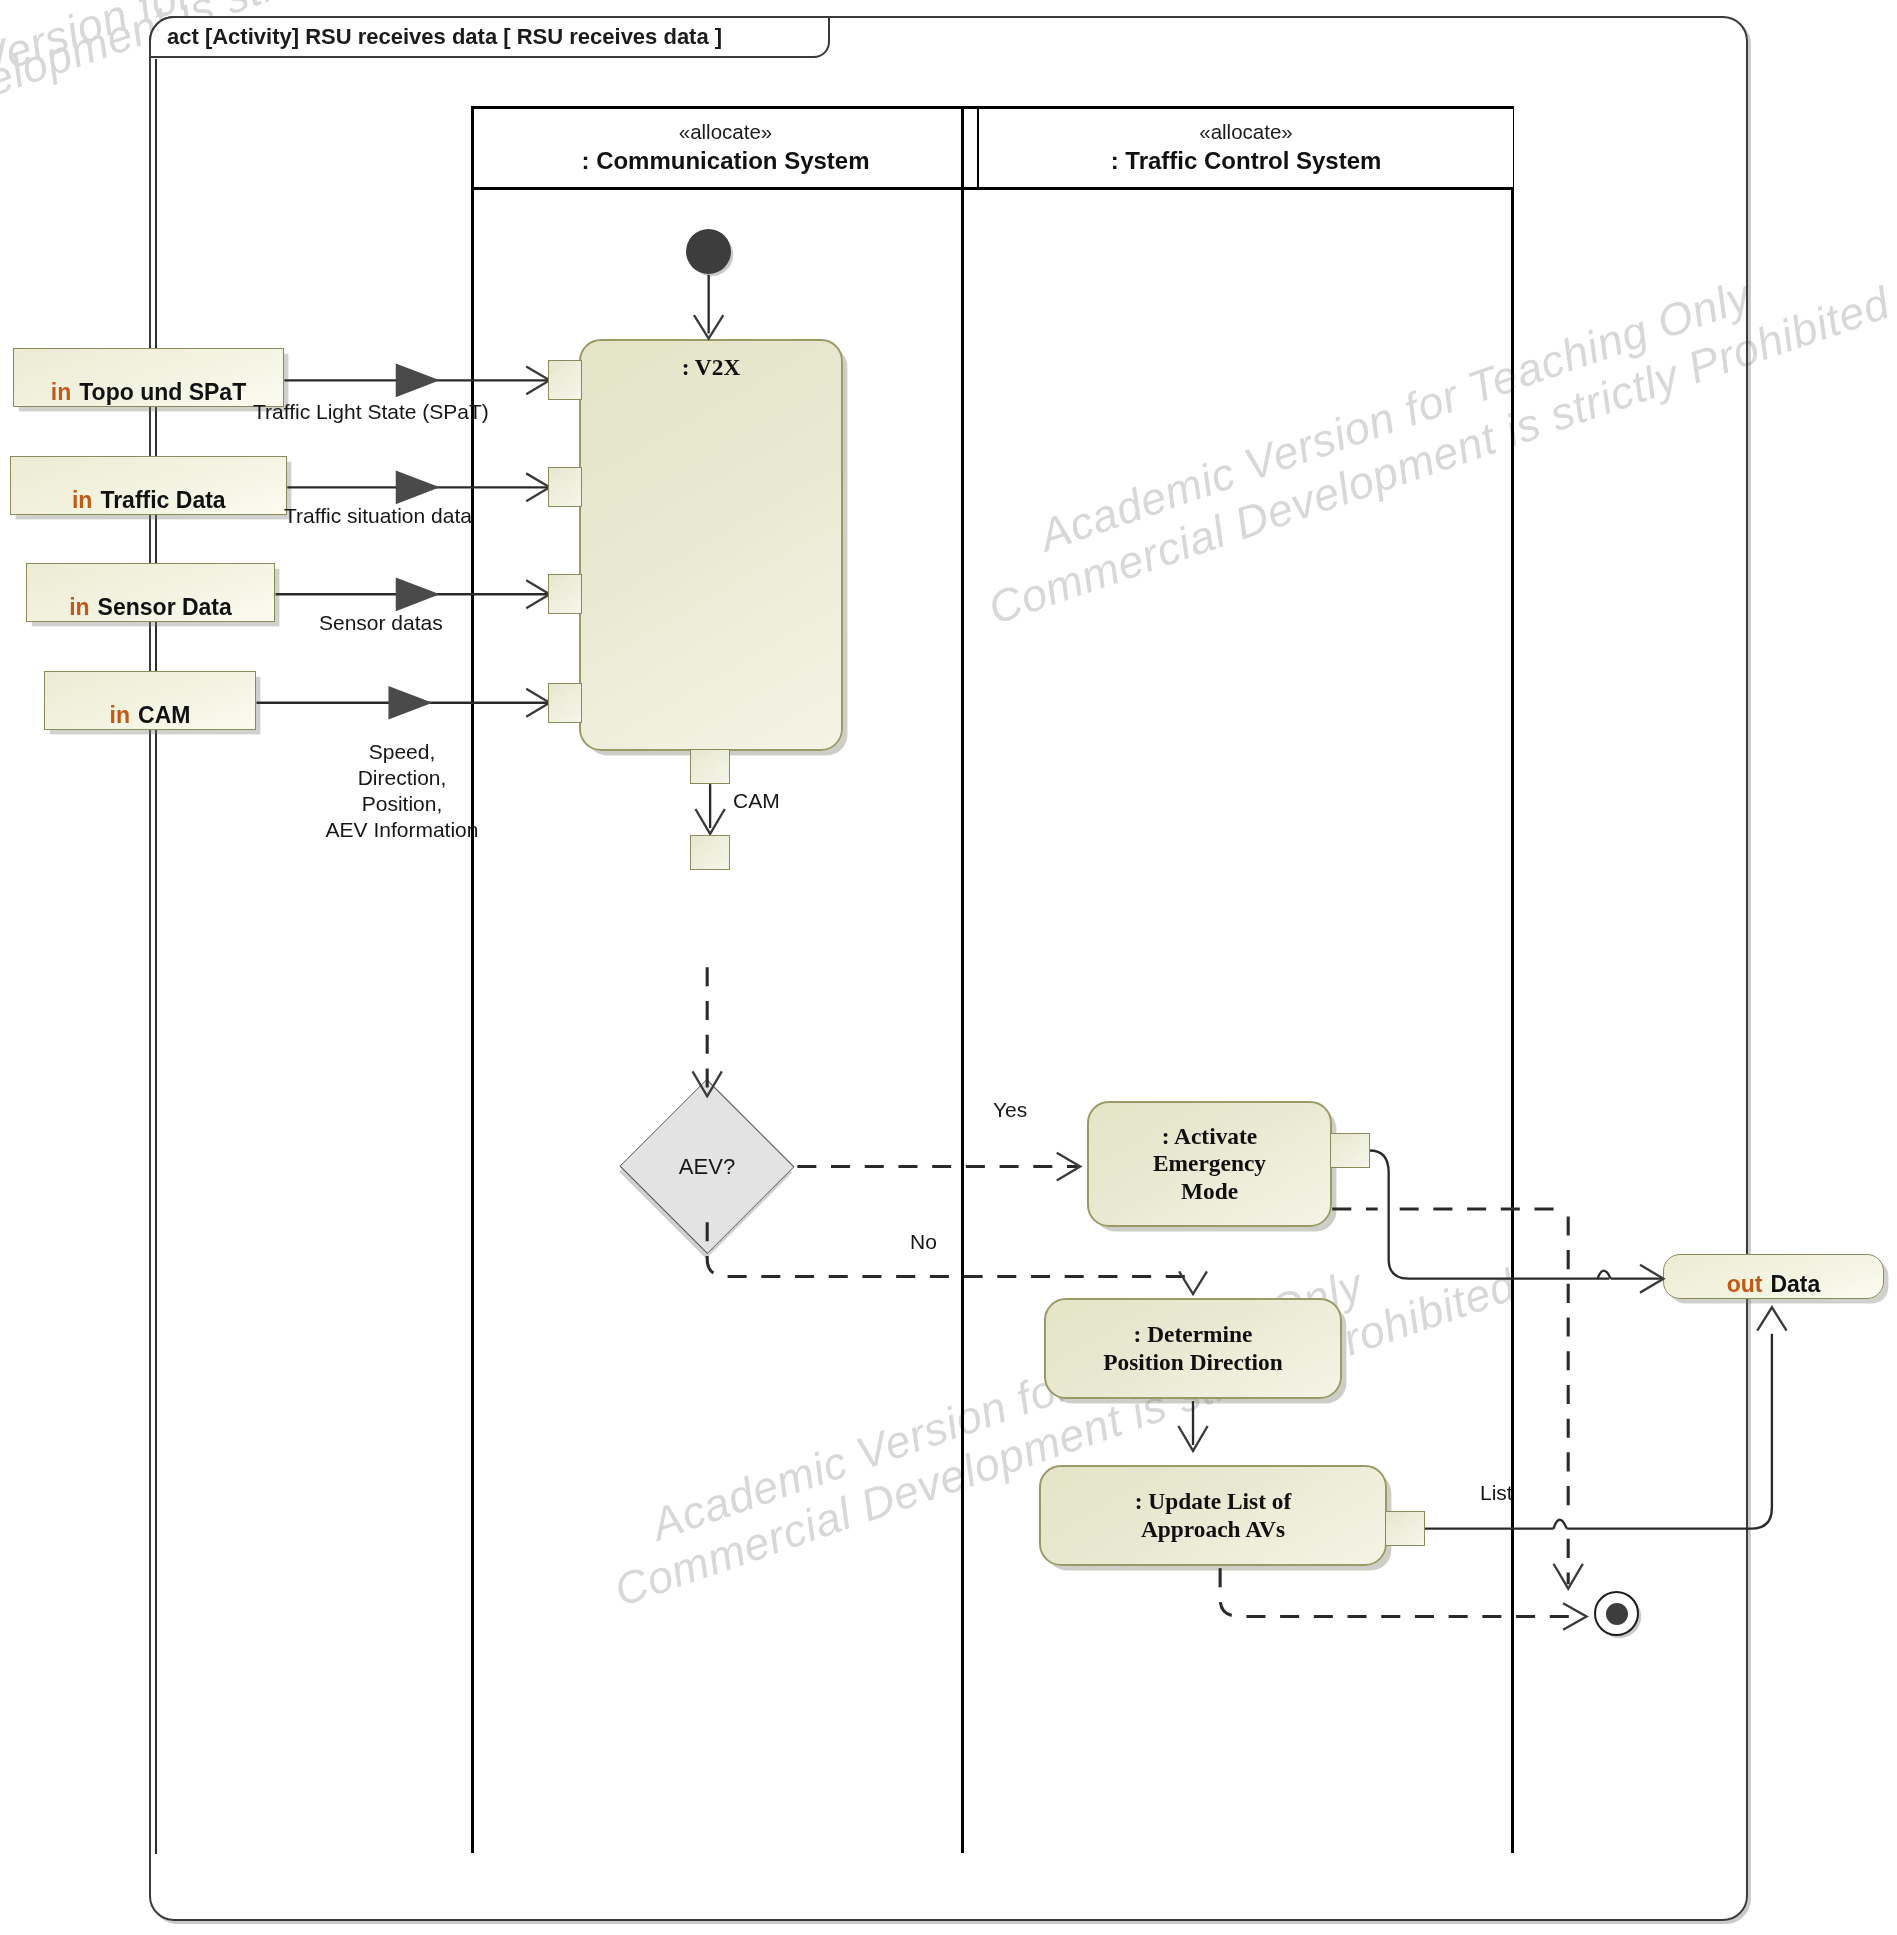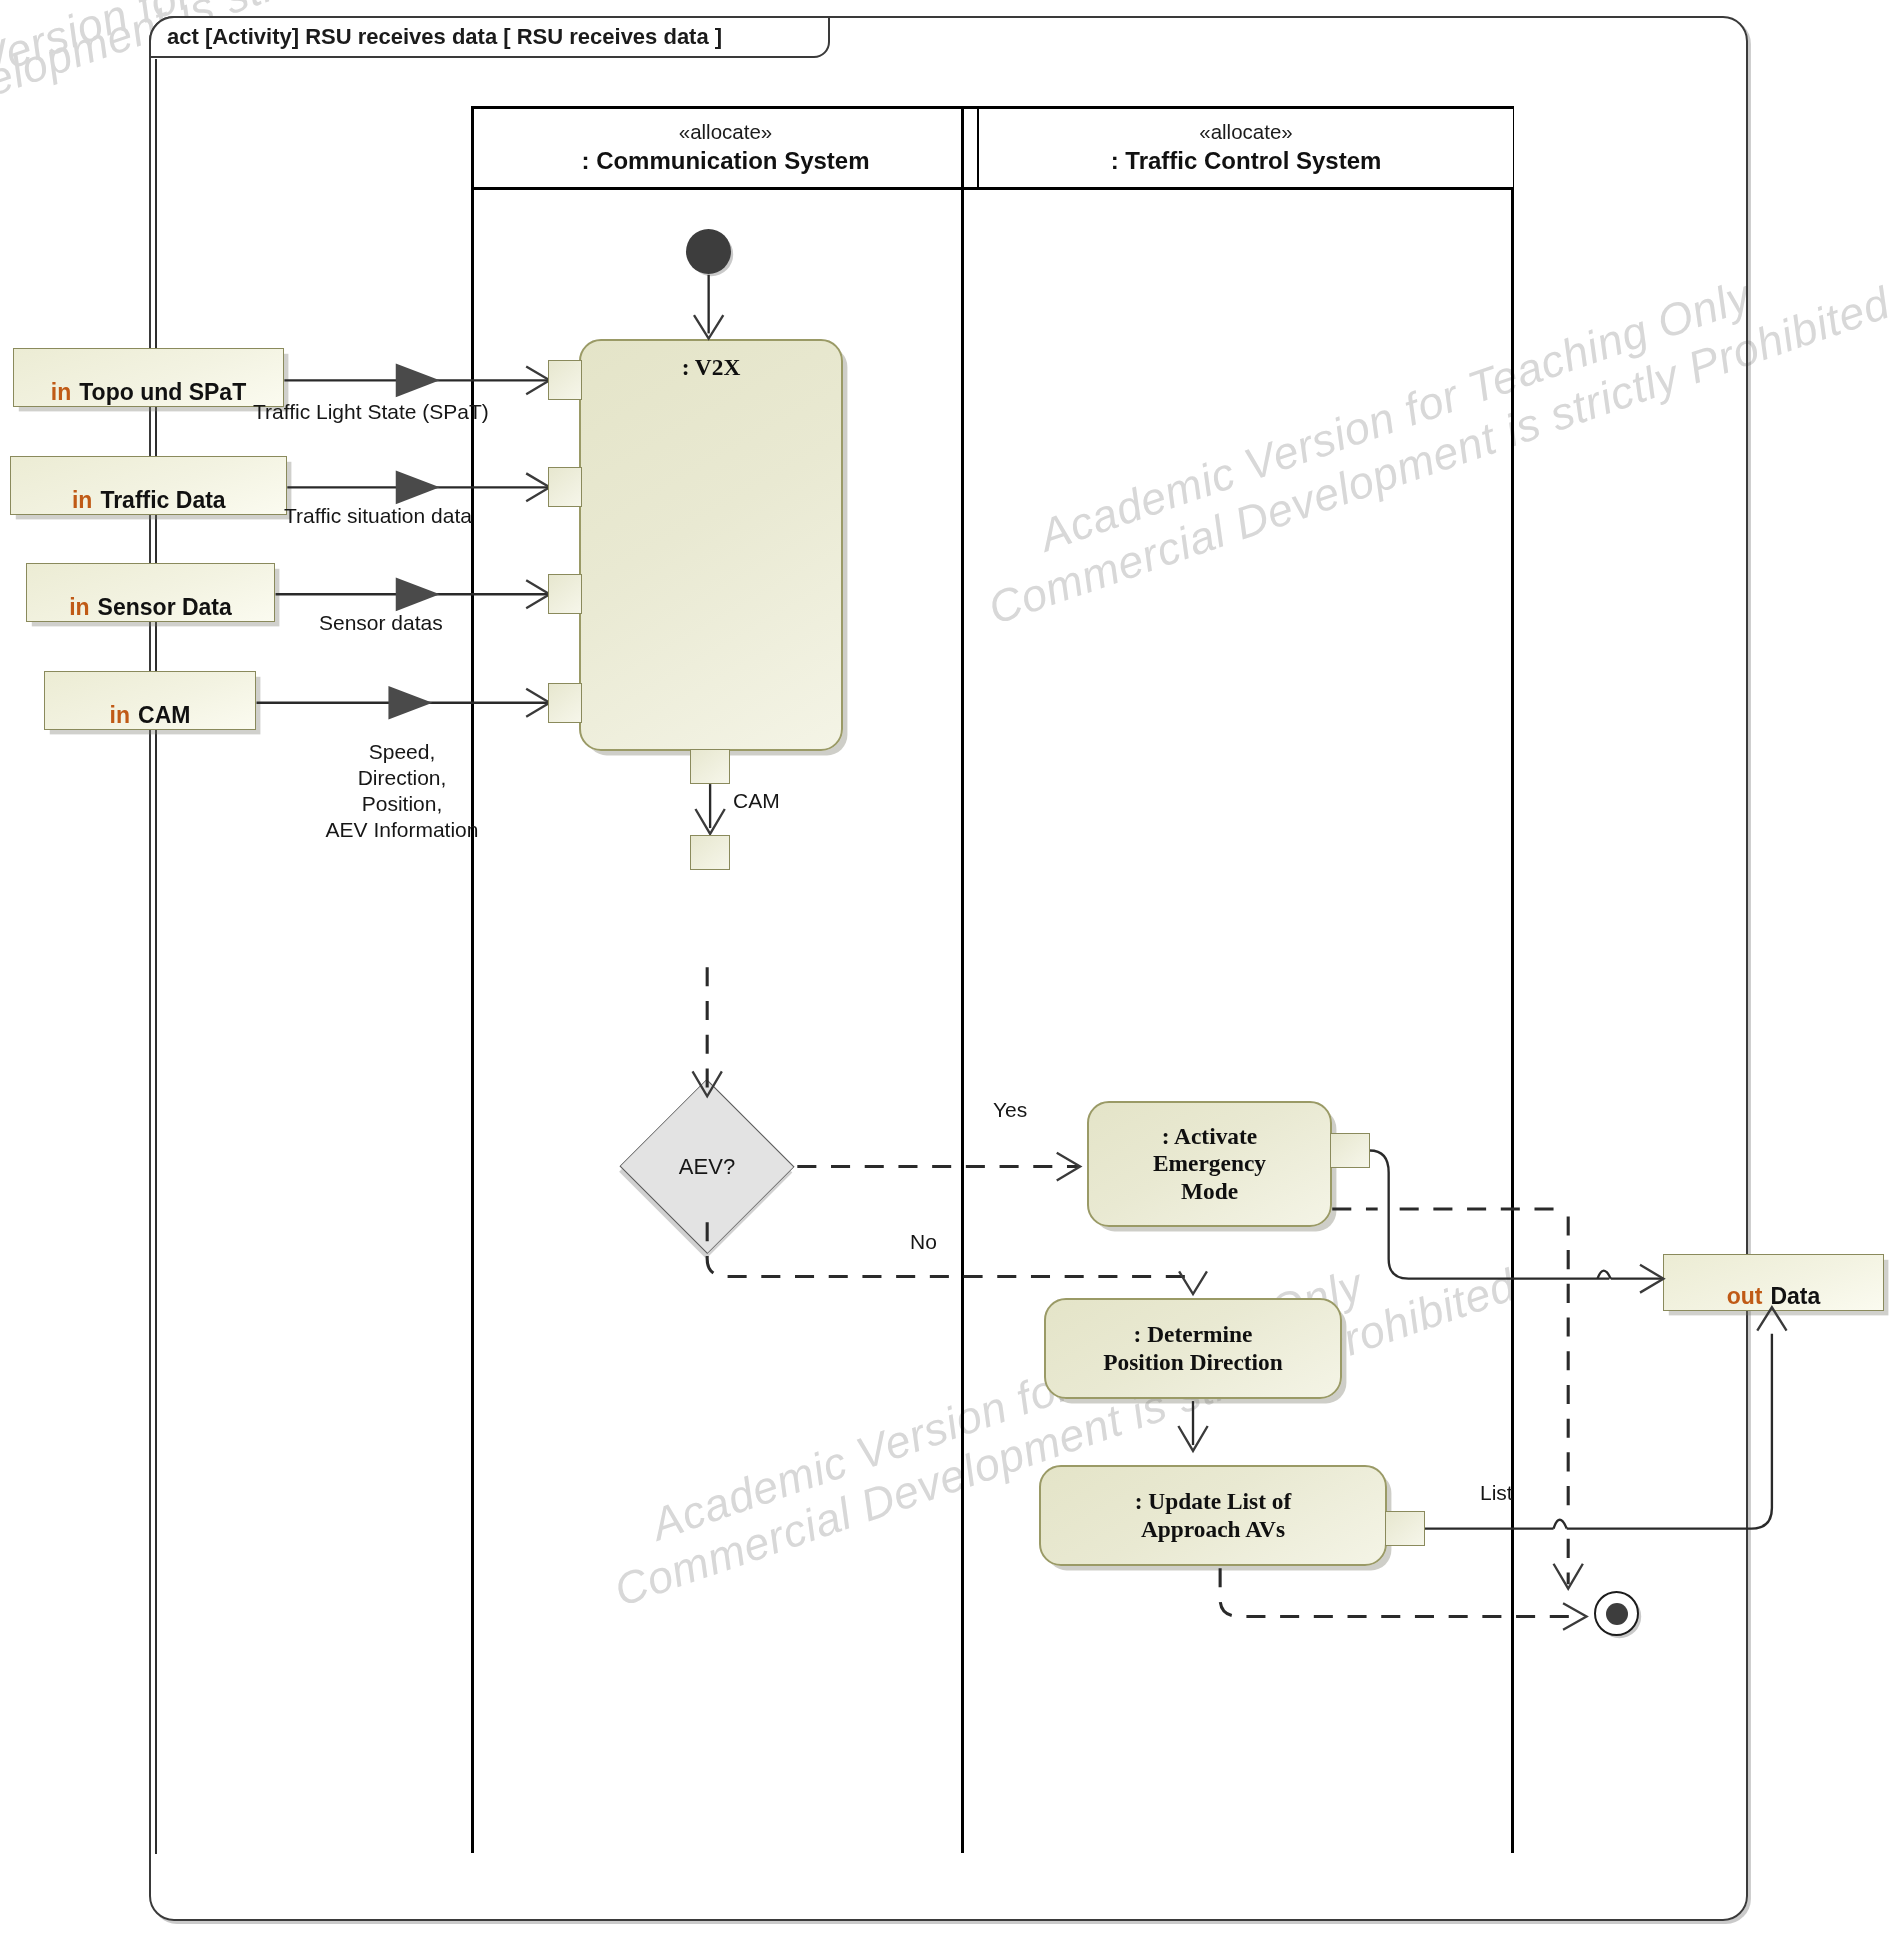--- a/index.html
+++ b/index.html
@@ -305,21 +305,21 @@
   <div class="pin" style="left:26px; top:563px; width:249px; height:59px;">
     <span class="dir">in</span>
     <span>Sensor Data</span>
   </div>
 
   <div class="pin" style="left:44px; top:671px; width:212px; height:59px;">
     <span class="dir">in</span>
     <span>CAM</span>
   </div>
 
-  <div class="pin" style="left:1663px; top:1254px; width:221px; height:57px;">
+  <div class="pin" style="left:1663px; top:1254px; width:221px; height:45px;border-radius:17px;">
     <span class="dir">out</span>
     <span>Data</span>
   </div>
 
   <div id="initial-node"></div>
 
   <div class="action top-label" style="left:579px; top:339px; width:264px; height:412px;">
     <span>: V2X</span>
   </div>
 

